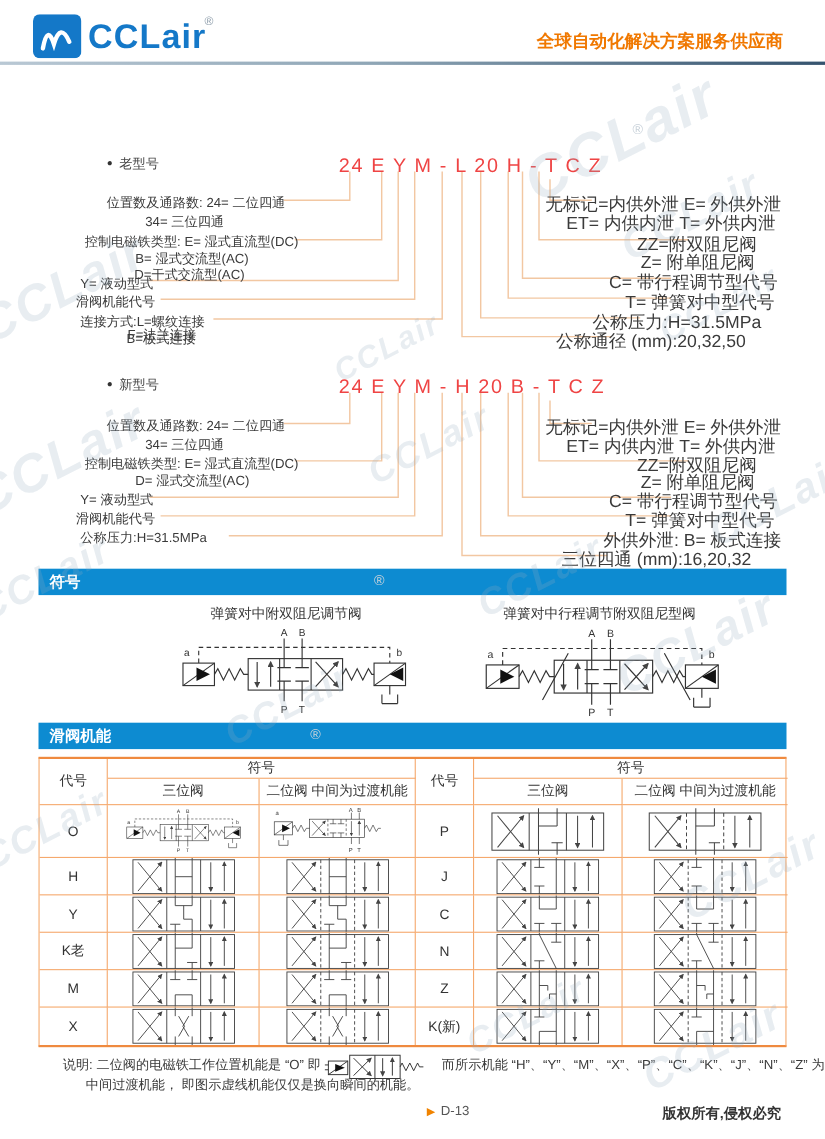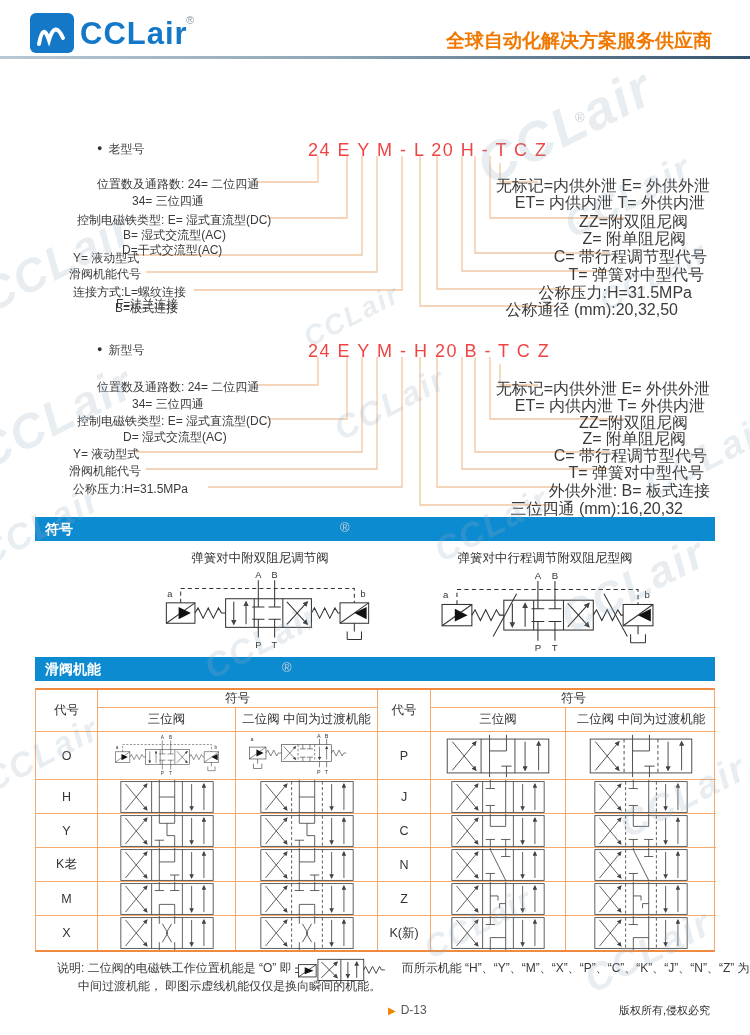--- a/index.html
+++ b/index.html
@@ -2,21 +2,21 @@
 <html><head>
 <meta charset="utf-8">
 <style>
   html,body{margin:0;padding:0;background:#fff;}
   .page{position:relative;width:750px;height:1035px;background:#fff;overflow:hidden;
         font-family:"Liberation Sans","DejaVu Sans",sans-serif;color:#3a3a3a;}
   .abs{position:absolute;}
   
   .brand-text{position:absolute;left:80px;top:16px;font-size:31px;font-weight:bold;color:#1478C8;letter-spacing:1px;}
   .brand-reg{position:absolute;left:186px;top:14px;font-size:11px;color:#8a9aa8;}
-  .tagline{position:absolute;right:38px;top:28px;font-size:19px;font-weight:bold;color:#F07800;}
+  .tagline{position:absolute;right:38px;top:28px;font-size:16px;font-weight:bold;color:#F07800;}
   .hdr-rule{position:absolute;left:0;top:56px;width:750px;height:3px;
             background:linear-gradient(90deg,#b9c8d4 0%,#8fa6b6 45%,#35536e 100%);}
   
   .bar{position:absolute;left:35px;width:680px;height:24px;background:#0D8BD1;color:#fff;
        font-size:14px;font-weight:bold;line-height:24px;padding-left:10px;box-sizing:border-box;}
   .bar.first{border-top:2px solid #1b1b1b;height:26px;line-height:24px;}
   
   .model-label{position:absolute;font-size:12px;color:#444;}
   .model-label .dot{color:#333;margin-right:6px;font-size:9px;vertical-align:2px;}
   .code{position:absolute;font-size:18px;color:#ef4444;letter-spacing:1.5px;white-space:pre;}
@@ -32,21 +32,21 @@
          border-left:1px solid #F5A96D;border-right:1px solid #F5A96D;box-sizing:border-box;}
   .tc{border-right:1px solid #F5A96D;border-bottom:1px solid #F5A96D;display:flex;
       align-items:center;justify-content:center;font-size:12.5px;color:#333;overflow:hidden;}
   .tc.nr{border-right:none;}
   .tc.nb{border-bottom:none;}
   .tc.hdr{font-size:12.5px;}
   .note{position:absolute;font-size:12px;color:#3a3a3a;white-space:nowrap;}
   .note svg{vertical-align:middle;margin:0 3px;}
   .pagefoot{position:absolute;font-size:12px;color:#555;}
   .tri{color:#F08300;font-size:10px;margin-right:5px;}
-  .copyright{position:absolute;right:40px;top:1003px;font-size:11px;font-weight:normal;color:#333;text-align:center;}
+  .copyright{position:absolute;right:40px;top:1003px;font-size:13px;font-weight:bold;color:#333;text-align:center;}
   
   .wm{position:absolute;font-weight:bold;font-style:italic;color:rgba(150,172,192,.22);
       transform:rotate(-27deg);letter-spacing:2px;pointer-events:none;white-space:nowrap;}
   .regmark{position:absolute;font-size:13px;color:#c9d2da;pointer-events:none;}
   .st{stroke:#333;stroke-width:1;fill:none;}
   svg text{font-family:"Liberation Sans","DejaVu Sans",sans-serif;font-size:9px;fill:#333;}
 </style>
 </head>
 <body>
 

